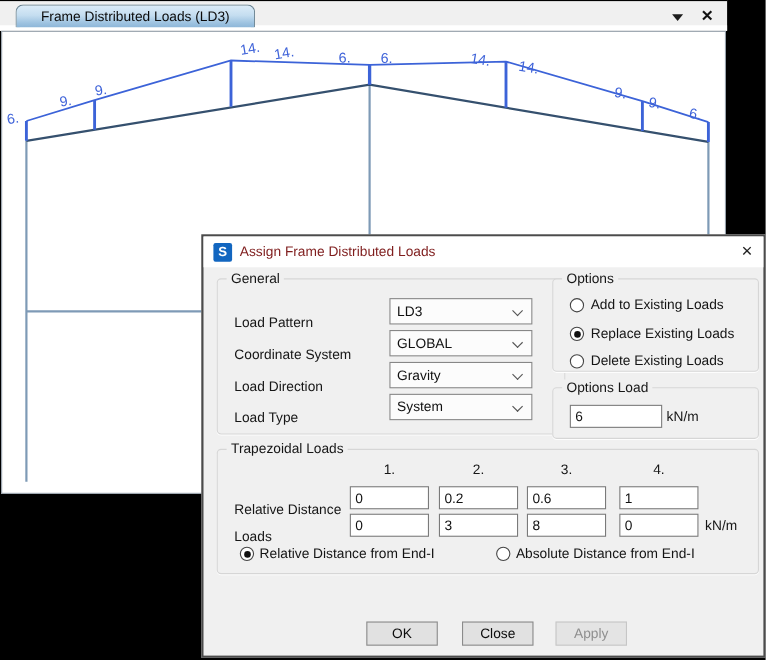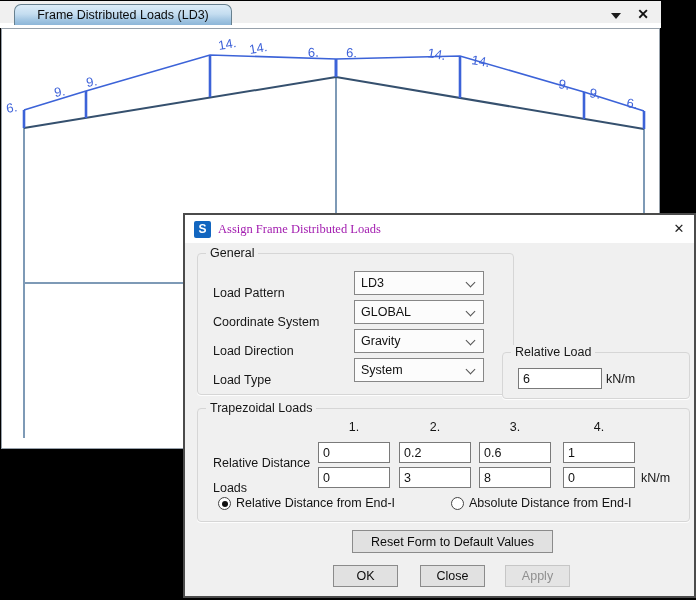--- a/index.html
+++ b/index.html
@@ -23,21 +23,21 @@
   .canvas{left:1px;top:28px;width:659px;height:421px;background:#fff;border:1px solid #97a1ab;}
   .canvas svg{display:block;}
   .mlabel{font-size:13px;fill:#3f63d9;font-family:"Liberation Sans",sans-serif;}
 
   
   .dialog{left:183px;top:213px;width:513px;height:385px;background:#f0f0f0;
           border:2px solid #4b4b4b;z-index:10;font-size:12.5px;color:#121212;}
   .titlebar{left:0;top:0;width:509px;height:28px;background:#fff;}
   .app-icon{left:9px;top:6px;width:17px;height:17px;background:#1266c0;color:#fff;
             font-weight:bold;font-size:12px;text-align:center;line-height:17px;border-radius:2px;}
-  .dlg-title{left:33px;top:7px;font-size:12.5px;color:#a21caf;font-family:Liberation Serif, serif;}
+  .dlg-title{left:33px;top:7px;font-size:12.5px;color:#7f1d1d;}
   .dlg-close{left:484px;top:5px;width:20px;height:18px;text-align:center;line-height:18px;
              font-size:13px;color:#222;}
 
   .group{border:1px solid #d6d6d6;border-radius:4px;background:#f0f0f0;
          box-shadow:0 1px 0 #fdfdfd, inset 0 0 0 0 #fff;}
   .legend{position:absolute;top:-8px;left:8px;background:#f0f0f0;padding:0 4px;
           font-size:12.5px;color:#161616;white-space:nowrap;}
   .flabel{position:absolute;font-size:12.5px;color:#161616;white-space:nowrap;margin-top:9px;}
 
   .combo{position:absolute;width:130px;height:24px;background:#fcfcfc;border:1px solid #878787;
@@ -141,23 +141,32 @@
     <div class="combo" style="left:156px;top:75px;">
       <span>Gravity</span>
       <span class="chev"></span>
     </div>
     <div class="combo" style="left:156px;top:104px;">
       <span>System</span>
       <span class="chev"></span>
     </div>
   </div>
 
+  <div class="abs group" style="left:317px;top:38px;width:188px;height:85px;">
+    <span class="legend">Options</span>
+    <span class="radio" style="left:15px;top:17px;"></span>
+    <span class="rlabel" style="left:34px;top:16px;">Add to Existing Loads</span>
+    <span class="radio checked" style="left:15px;top:43px;"></span>
+    <span class="rlabel" style="left:34px;top:42px;">Replace Existing Loads</span>
+    <span class="radio" style="left:15px;top:68px;"></span>
+    <span class="rlabel" style="left:34px;top:67px;">Delete Existing Loads</span>
+  </div>
 
   <div class="abs group" style="left:317px;top:137px;width:188px;height:47px;">
-    <span class="legend">Relative Load</span>
+    <span class="legend">Options Load</span>
     <input class="tbox" style="left: 15px; top: 15px; width: 84px;" value="6">
     <span class="unit" style="left:103px;top:19px;">kN/m</span>
   </div>
 
   <div class="abs group" style="left:12px;top:193px;width:493px;height:114px;">
     <span class="legend">Trapezoidal Loads</span>
 
     <span class="colhead" style="left:120px;top:11px;">1.</span>
     <span class="colhead" style="left:201px;top:11px;">2.</span>
     <span class="colhead" style="left:281px;top:11px;">3.</span>
@@ -175,17 +184,16 @@
     <input class="tbox" style="left: 281px; top: 58px; width: 72px;" value="8">
     <input class="tbox" style="left: 365px; top: 58px; width: 72px;" value="0">
     <span class="unit" style="left:443px;top:62px;">kN/m</span>
 
     <span class="radio checked" style="left:20px;top:88px;"></span>
     <span class="rlabel" style="left:38px;top:87px;">Relative Distance from End-I</span>
     <span class="radio" style="left:253px;top:88px;"></span>
     <span class="rlabel" style="left:271px;top:87px;">Absolute Distance from End-I</span>
   </div>
 
-  <button class="btn" style="left:167px;top:315px;width:201px;height:23px;">Reset Form to Default Values</button>
   <button class="btn" style="left:148px;top:350px;width:65px;height:22px;">OK</button>
   <button class="btn" style="left:235px;top:350px;width:65px;height:22px;">Close</button>
   <button class="btn disabled" style="left:320px;top:350px;width:65px;height:22px;">Apply</button>
 </div>
 
 </body></html>

